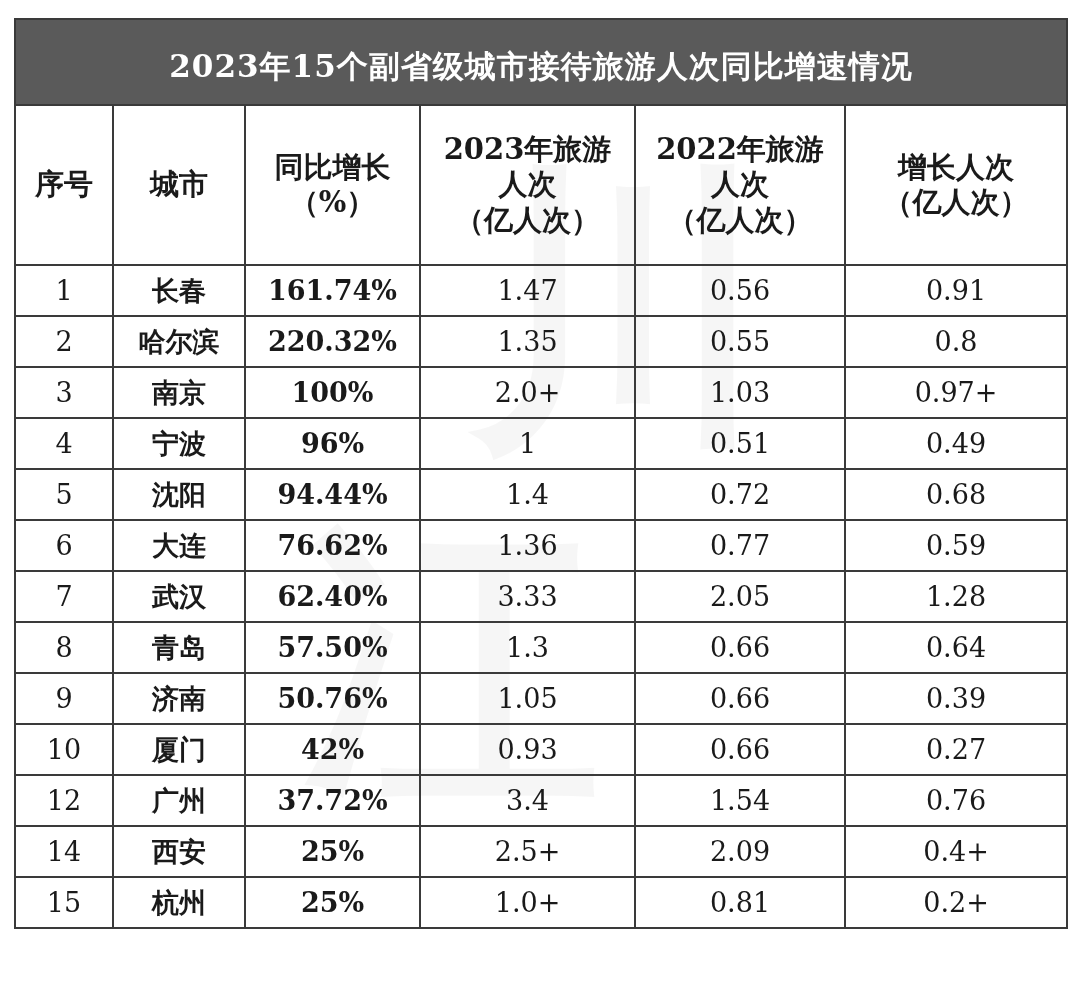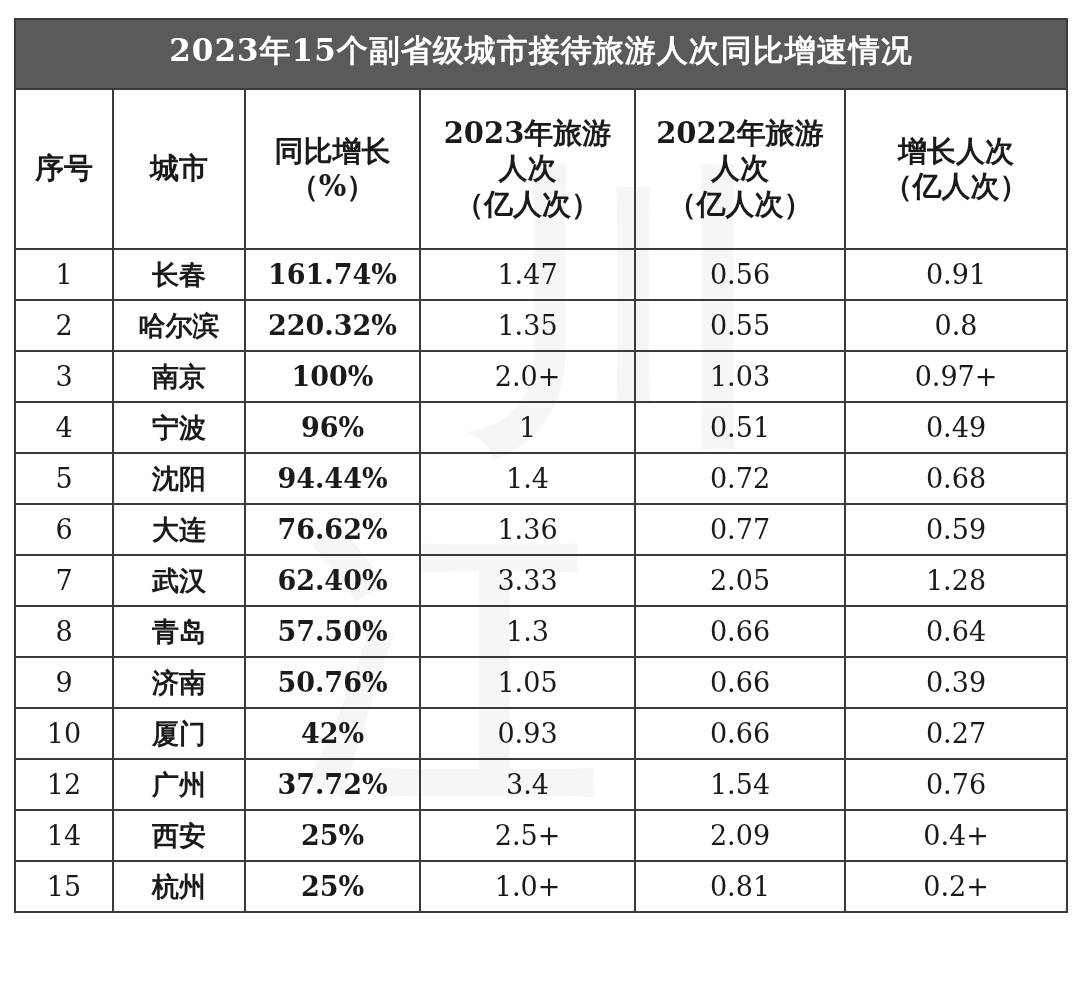--- a/index.html
+++ b/index.html
@@ -56,21 +56,21 @@
     text-align: center;
     vertical-align: middle;
   }
   .title-cell {
     background: #5a5a5a;
     color: #ffffff;
     font-size: 31px;
     font-weight: bold;
     letter-spacing: 1px;
     height: 54px;
-    padding: 4px 0 10px 0;
+    padding: 20px 0 10px 0;
     border: 2px solid #3a3a3a;
   }
   thead .hdr {
     font-size: 29px;
     font-weight: bold;
     height: 150px;
     padding: 4px 8px;
     line-height: 1.22;
   }
   tbody td {

